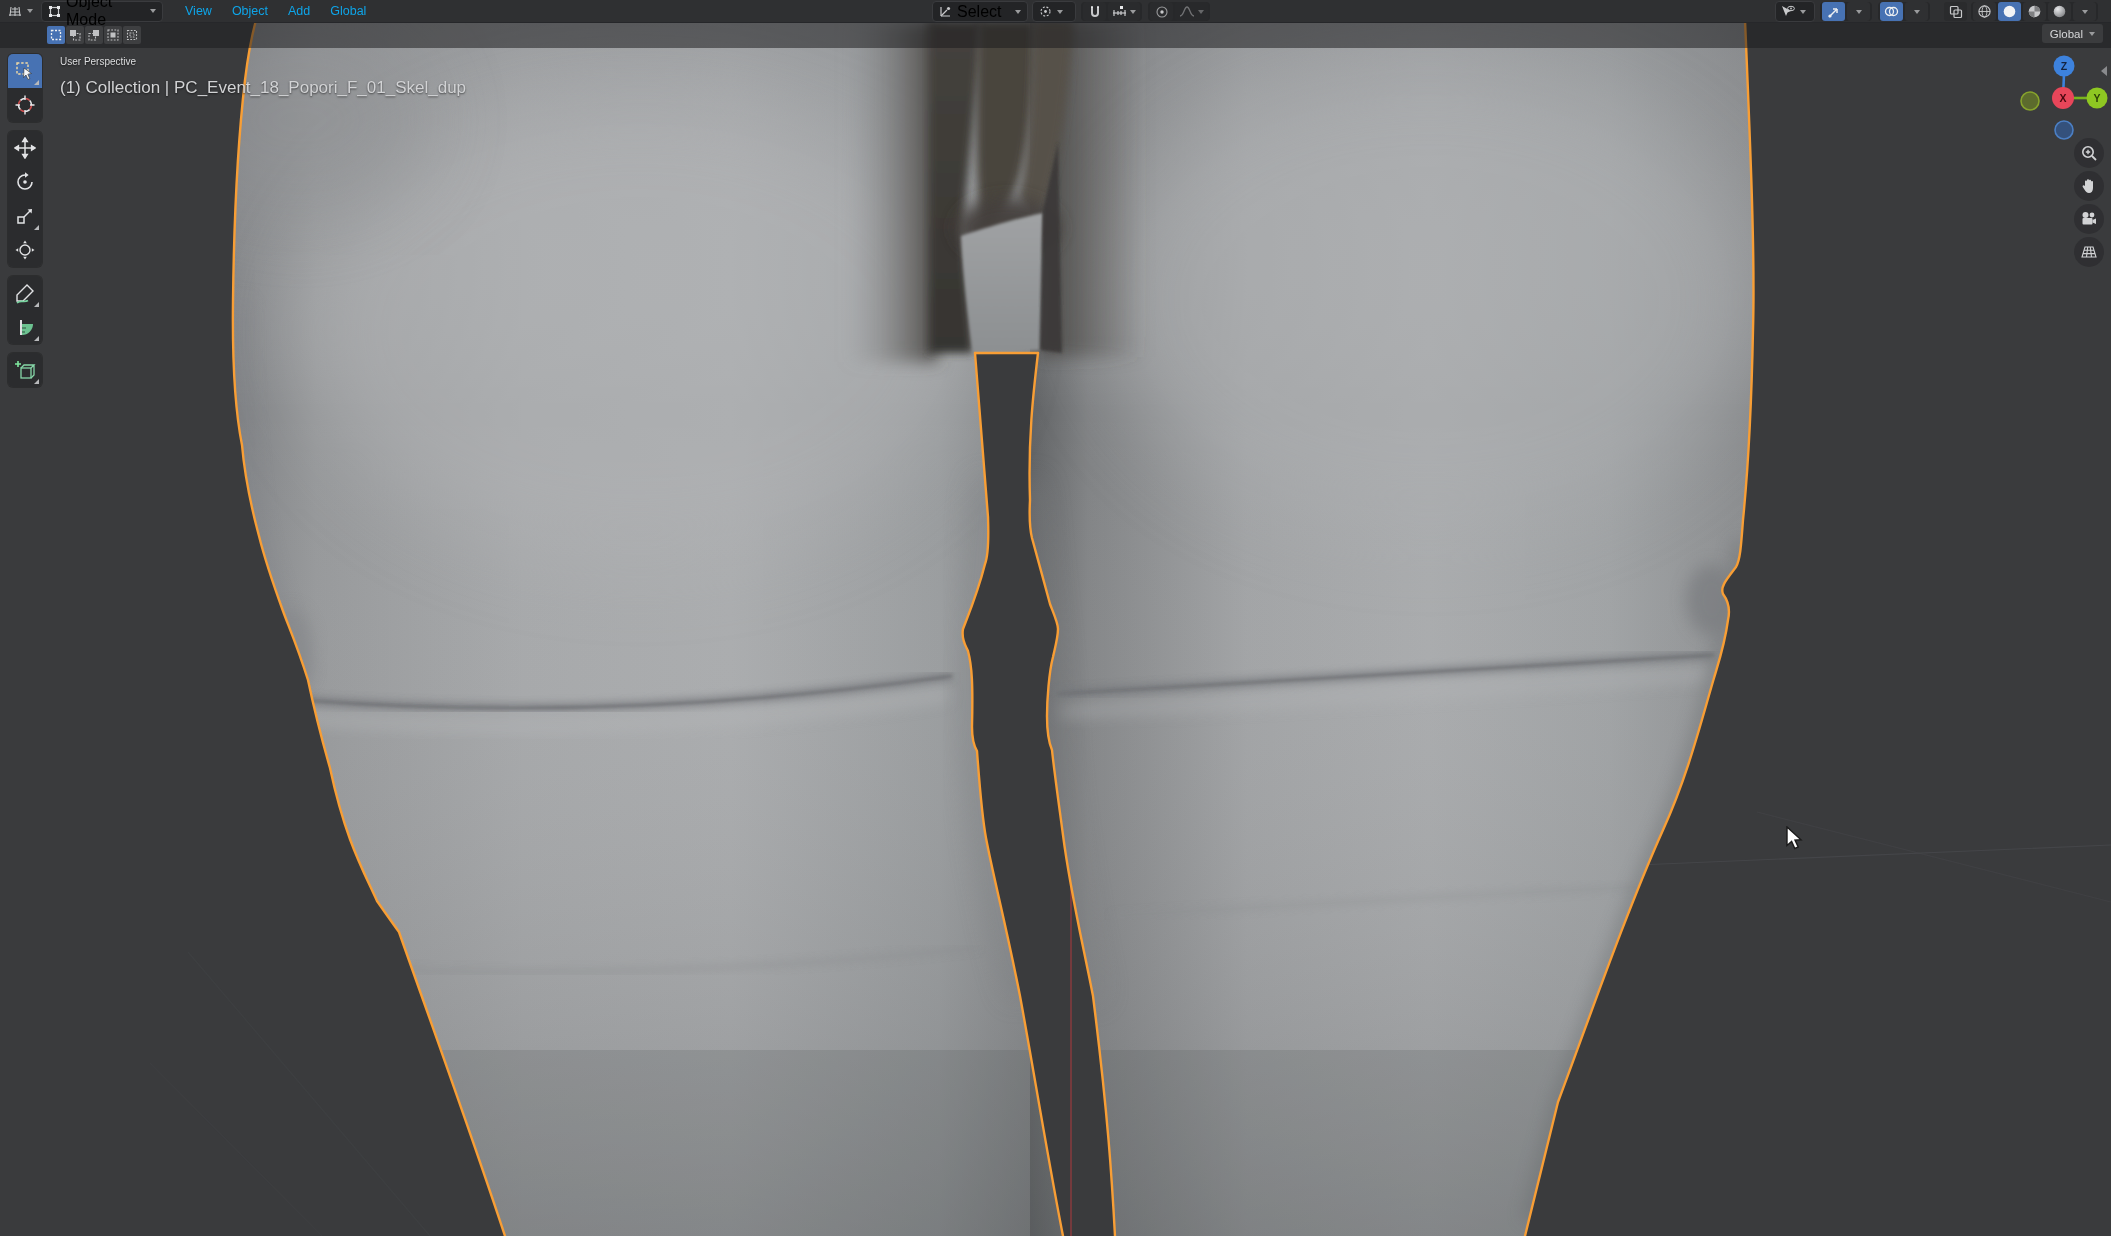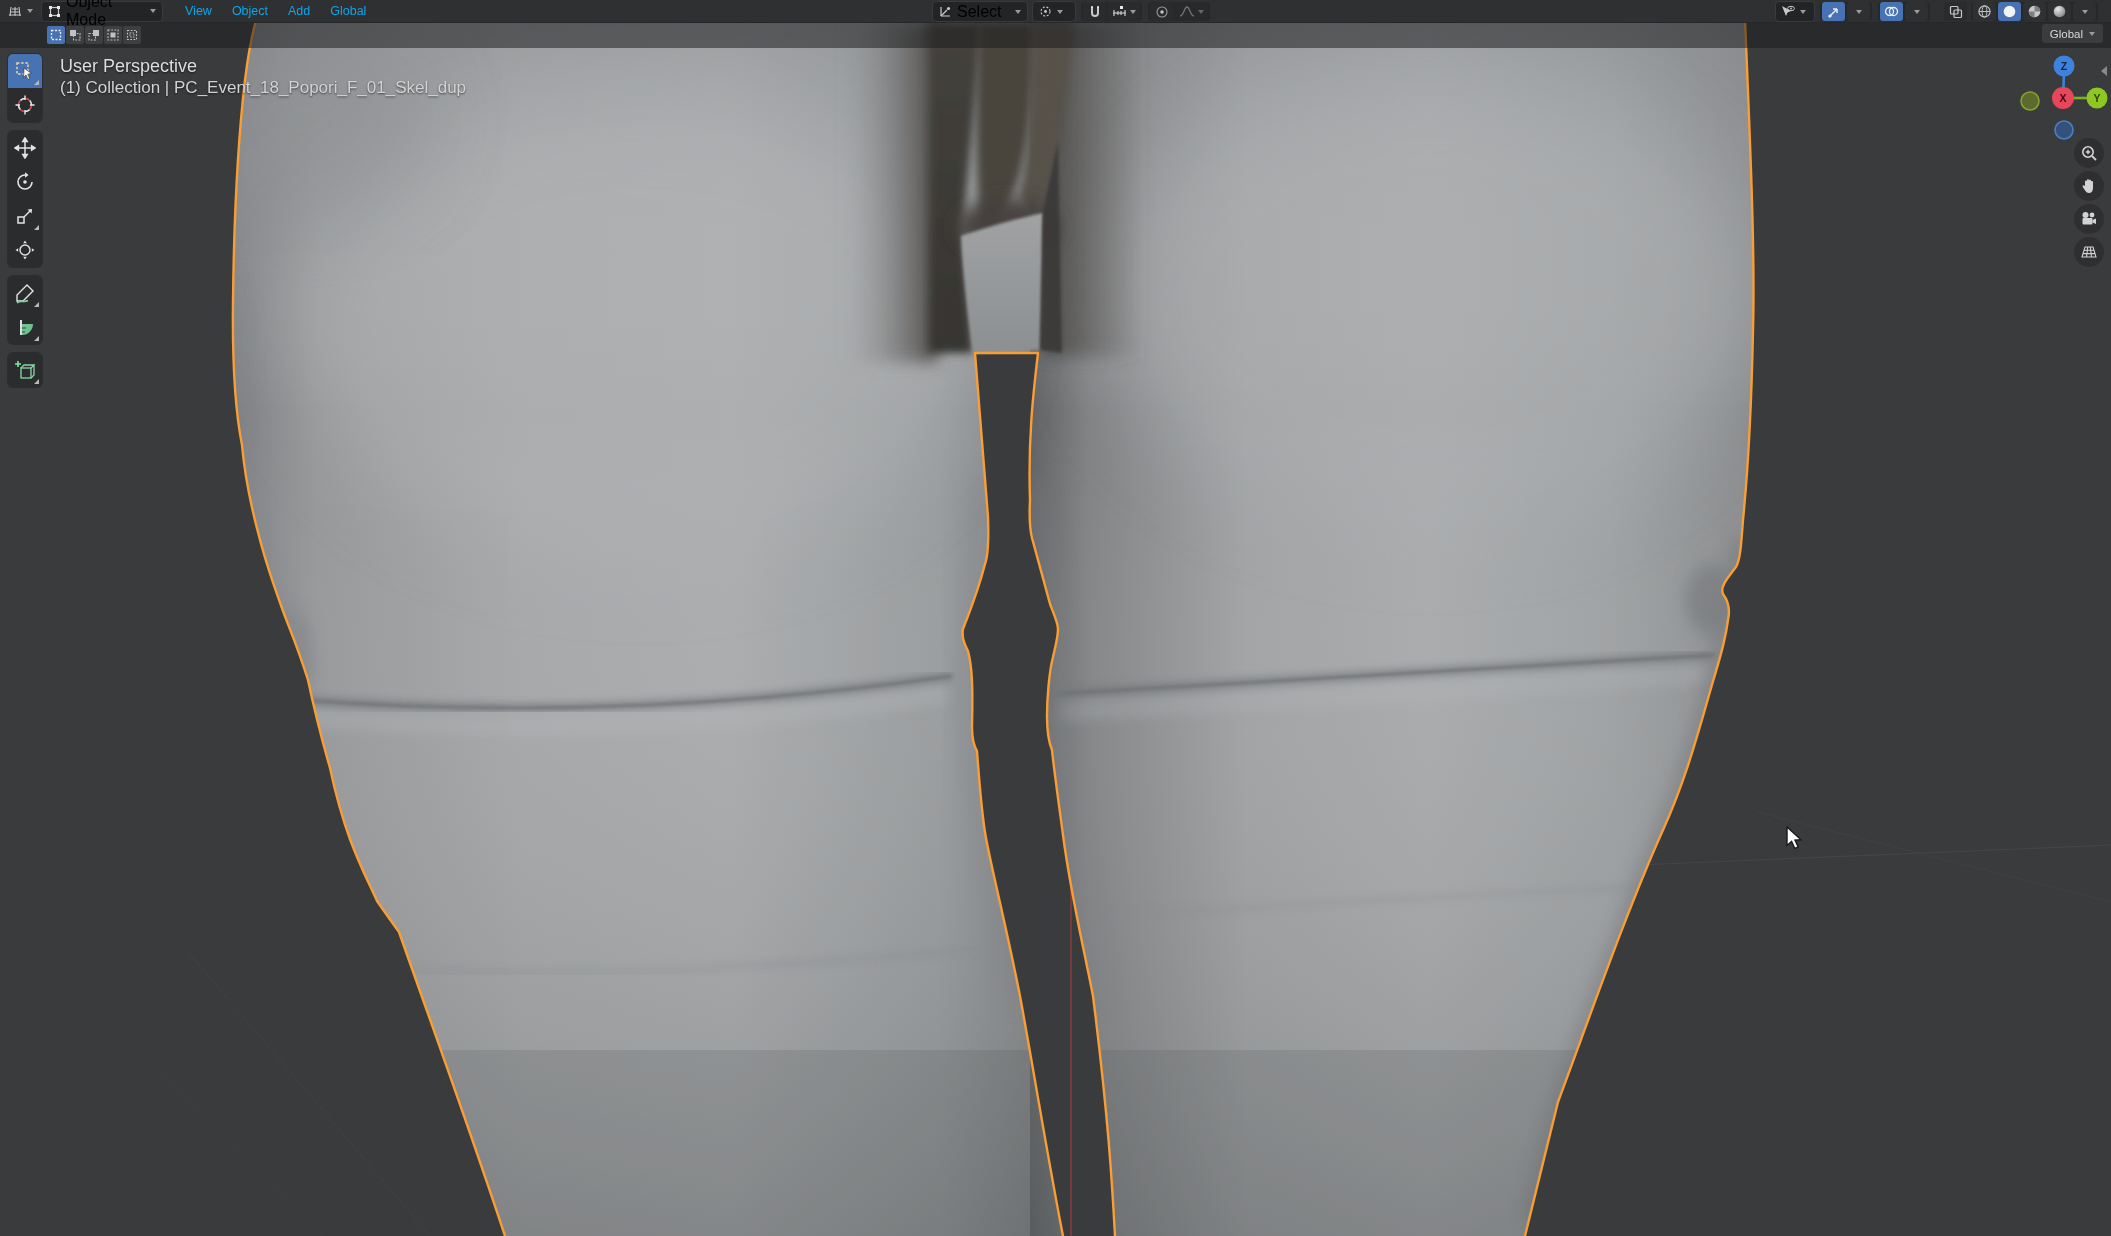--- a/index.html
+++ b/index.html
@@ -31,21 +31,21 @@
   #toolbar{position:absolute;left:8px;top:54px;width:34px;z-index:30;}
   .tgroup{background:rgba(42,43,45,0.92);border-radius:5px;margin-bottom:9px;overflow:hidden;
           box-shadow:0 0 0 1px rgba(20,20,20,0.35);}
   .tool{width:34px;height:34px;display:flex;align-items:center;justify-content:center;position:relative;}
   .tool.on{background:#4772b3;}
   .subtri{position:absolute;right:3px;bottom:3px;width:0;height:0;
           border-left:5px solid transparent;border-bottom:5px solid #b8b9bb;}
   
   #vp-text{position:absolute;left:60px;top:56px;z-index:25;color:#dcdddf;
            text-shadow:0 1px 2px rgba(0,0,0,0.6);}
-  #vp-text .l1{font-size:18px;margin-bottom:1px;}
+  #vp-text .l1{font-size:10px;margin-bottom:11px;}
   #vp-text .l2{font-size:17px;color:#d2d3d5;}
   
   #gizmo{position:absolute;left:2000px;top:40px;z-index:30;}
   #navbtns{position:absolute;left:2074px;top:138px;z-index:30;}
   .navcircle{width:30px;height:30px;border-radius:50%;background:rgba(40,41,43,0.62);
              display:flex;align-items:center;justify-content:center;margin-bottom:3px;}
   #npanel-toggle{position:absolute;left:2099px;top:64px;z-index:30;}
   
   #cursor{position:absolute;left:1786px;top:826px;z-index:50;}
   svg{display:block;}

